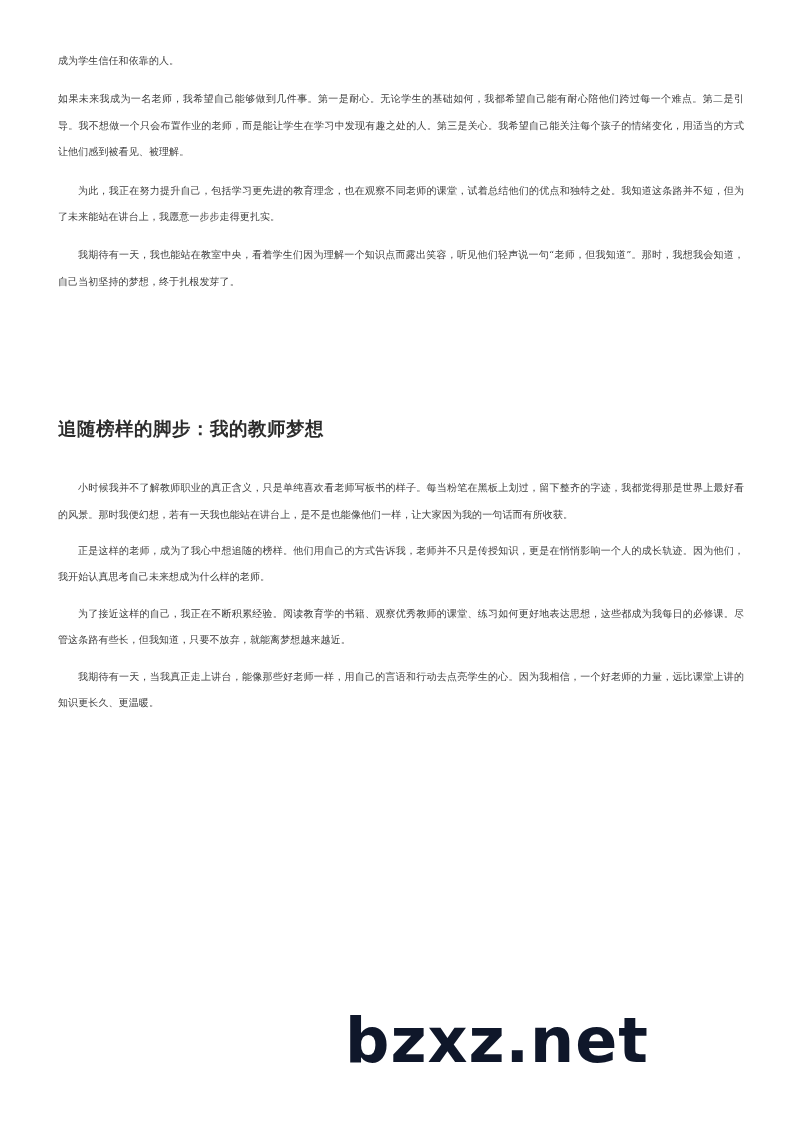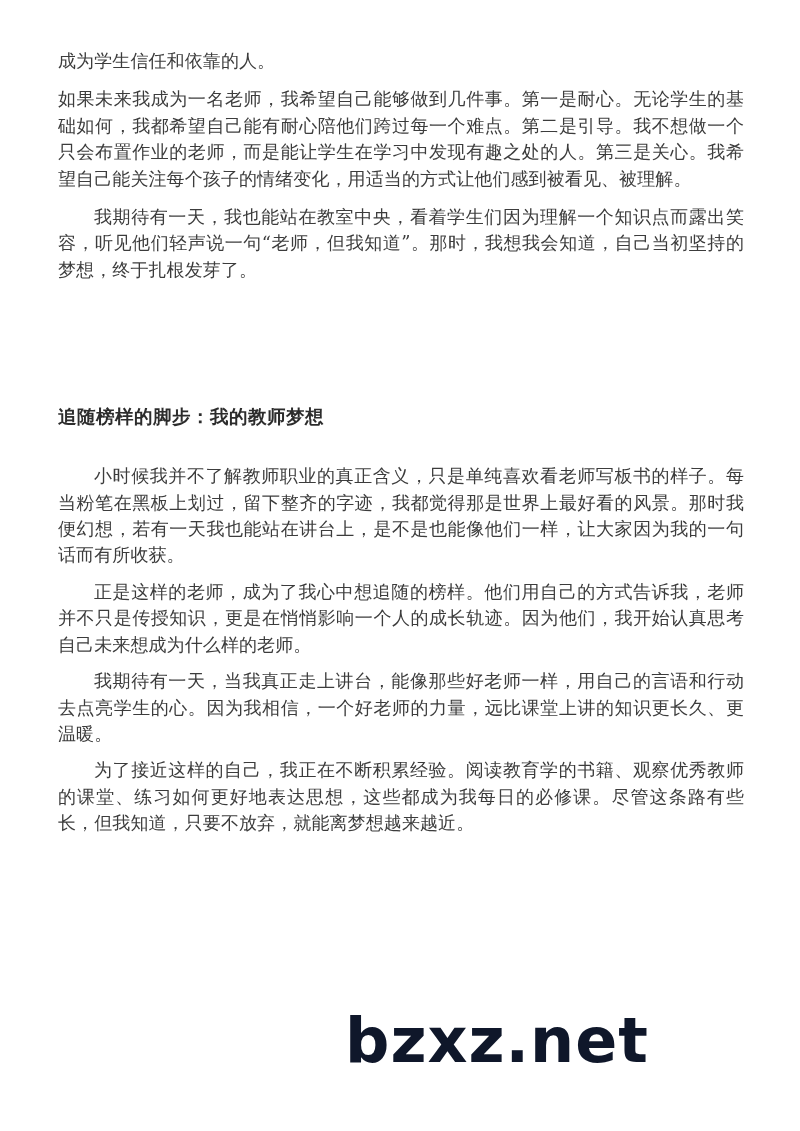--- a/index.html
+++ b/index.html
@@ -37,21 +37,21 @@
     pointer-events: none;
     z-index: 0;
   }
   
   .section {
     position: relative;
     z-index: 2;
   }
   p.para {
     margin: 0 0 10px 0;
-    font-size: 18px;
+    font-size: 10px;
     line-height: 26.4px;
     text-align: justify;
     text-justify: inter-ideograph;
     color: #3c3c3c;
     letter-spacing: 0.1px;
   }
   p.indent {
     text-indent: 2em;
   }
   .sec-one {
@@ -105,32 +105,33 @@
 
 <div class="page">
 
   <div class="watermark">bzxz.net</div>
 
   <div class="content">
 
     <div class="section sec-one">
       <p class="para">成为学生信任和依靠的人。</p>
       <p class="para">如果未来我成为一名老师，我希望自己能够做到几件事。第一是耐心。无论学生的基础如何，我都希望自己能有耐心陪他们跨过每一个难点。第二是引导。我不想做一个只会布置作业的老师，而是能让学生在学习中发现有趣之处的人。第三是关心。我希望自己能关注每个孩子的情绪变化，用适当的方式让他们感到被看见、被理解。</p>
+      <p class="para indent">为此，我正在努力提升自己，包括学习更先进的教育理念，也在观察不同老师的课堂，试着总结他们的优点和独特之处。我知道这条路并不短，但为了未来能站在讲台上，我愿意一步步走得更扎实。</p>
       <p class="para indent">我期待有一天，我也能站在教室中央，看着学生们因为理解一个知识点而露出笑容，听见他们轻声说一句“老师，但我知道”。那时，我想我会知道，自己当初坚持的梦想，终于扎根发芽了。</p>
     </div>
 
     <div class="title-gap-top"></div>
 
     <h1 class="article-title">追随榜样的脚步：我的教师梦想</h1>
 
     <div class="title-gap-bottom"></div>
 
     <div class="section sec-two">
       <p class="para indent">小时候我并不了解教师职业的真正含义，只是单纯喜欢看老师写板书的样子。每当粉笔在黑板上划过，留下整齐的字迹，我都觉得那是世界上最好看的风景。那时我便幻想，若有一天我也能站在讲台上，是不是也能像他们一样，让大家因为我的一句话而有所收获。</p>
       <p class="para indent">正是这样的老师，成为了我心中想追随的榜样。他们用自己的方式告诉我，老师并不只是传授知识，更是在悄悄影响一个人的成长轨迹。因为他们，我开始认真思考自己未来想成为什么样的老师。</p>
+      <p class="para indent">为了接近这样的自己，我正在不断积累经验。阅读教育学的书籍、观察优秀教师的课堂、练习如何更好地表达思想，这些都成为我每日的必修课。尽管这条路有些长，但我知道，只要不放弃，就能离梦想越来越近。</p>
       <p class="para indent">我期待有一天，当我真正走上讲台，能像那些好老师一样，用自己的言语和行动去点亮学生的心。因为我相信，一个好老师的力量，远比课堂上讲的知识更长久、更温暖。</p>
-      <p class="para indent">为了接近这样的自己，我正在不断积累经验。阅读教育学的书籍、观察优秀教师的课堂、练习如何更好地表达思想，这些都成为我每日的必修课。尽管这条路有些长，但我知道，只要不放弃，就能离梦想越来越近。</p>
     </div>
 
   </div>
 
 
 </div>
 
 </body></html>

